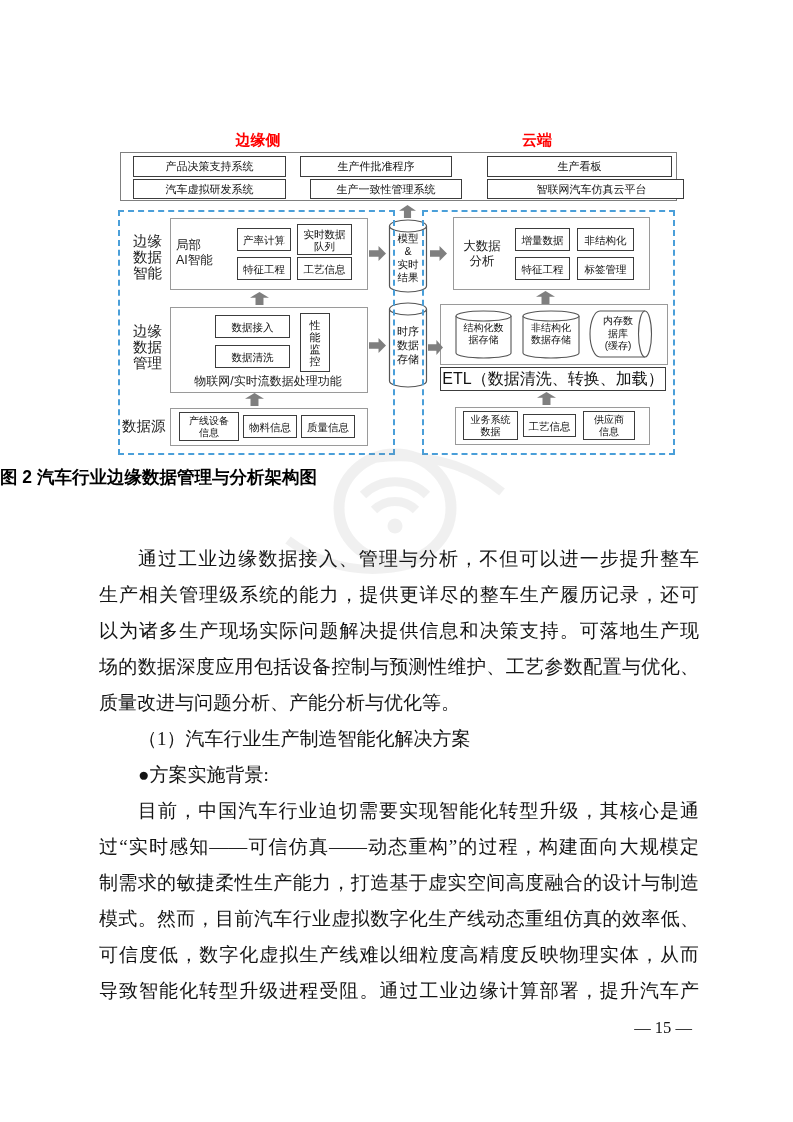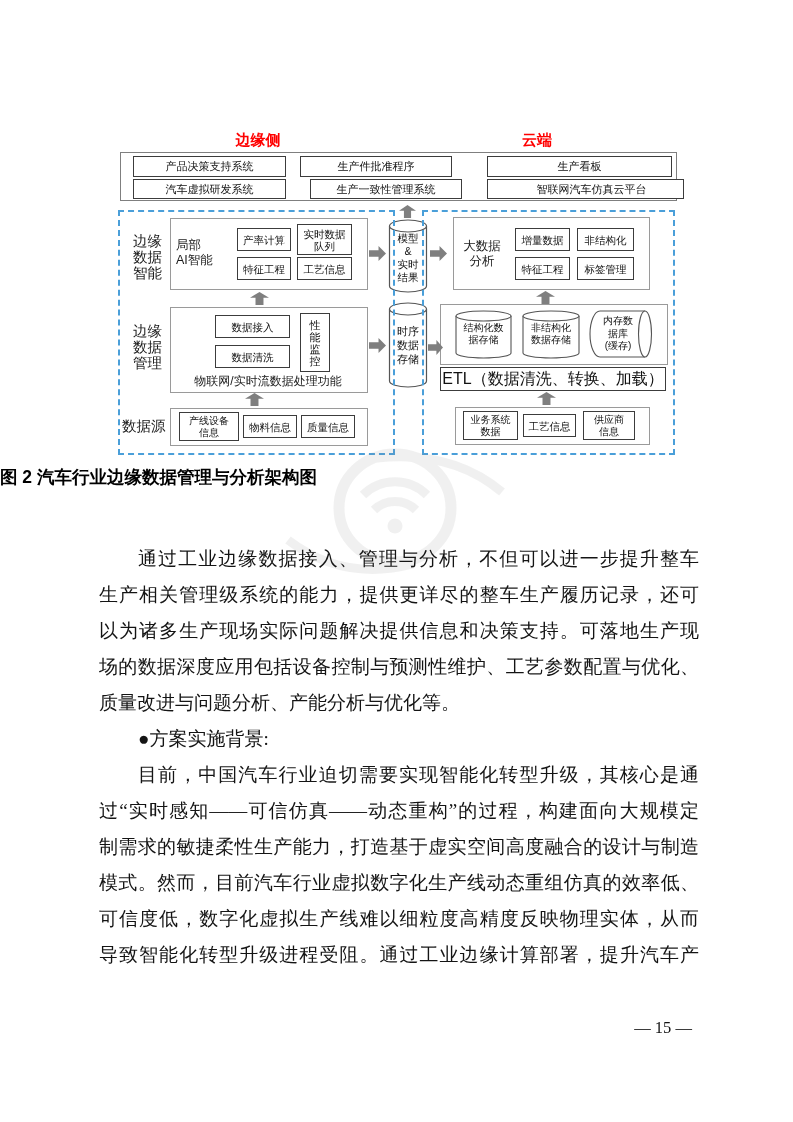--- a/index.html
+++ b/index.html
@@ -173,20 +173,21 @@
   </div>
 
   <div class="caption" style="top:465px;">图 2  汽车行业边缘数据管理与分析架构图</div>
 
   <div class="bodytext">
     <div class="bl ind fill">通过工业边缘数据接入、管理与分析，不但可以进一步提升整车</div>
     <div class="bl fill">生产相关管理级系统的能力，提供更详尽的整车生产履历记录，还可</div>
     <div class="bl fill">以为诸多生产现场实际问题解决提供信息和决策支持。可落地生产现</div>
     <div class="bl fill">场的数据深度应用包括设备控制与预测性维护、工艺参数配置与优化、</div>
     <div class="bl">质量改进与问题分析、产能分析与优化等。</div>
+    <div class="bl ind">（1）汽车行业生产制造智能化解决方案</div>
     <div class="bl ind">●方案实施背景:</div>
     <div class="bl ind fill">目前，中国汽车行业迫切需要实现智能化转型升级，其核心是通</div>
     <div class="bl fill">过“实时感知——可信仿真——动态重构”的过程，构建面向大规模定</div>
     <div class="bl fill">制需求的敏捷柔性生产能力，打造基于虚实空间高度融合的设计与制造</div>
     <div class="bl fill">模式。然而，目前汽车行业虚拟数字化生产线动态重组仿真的效率低、</div>
     <div class="bl fill">可信度低，数字化虚拟生产线难以细粒度高精度反映物理实体，从而</div>
     <div class="bl fill">导致智能化转型升级进程受阻。通过工业边缘计算部署，提升汽车产</div>
   </div>
 
   <div class="pagenum">— 15 —</div>

